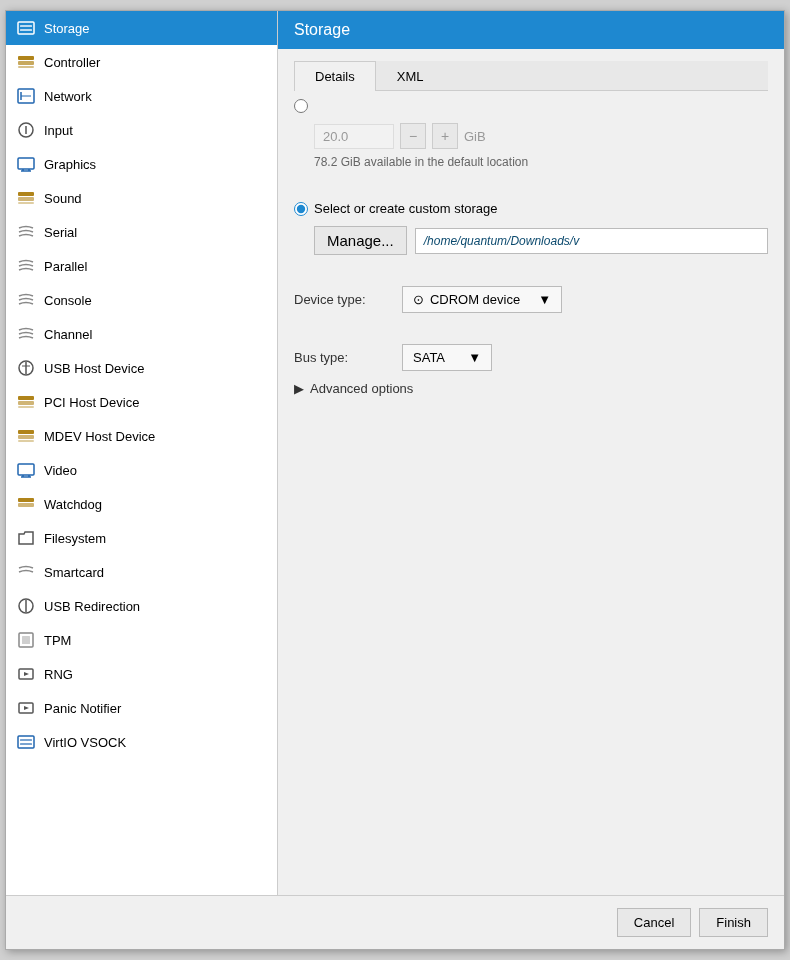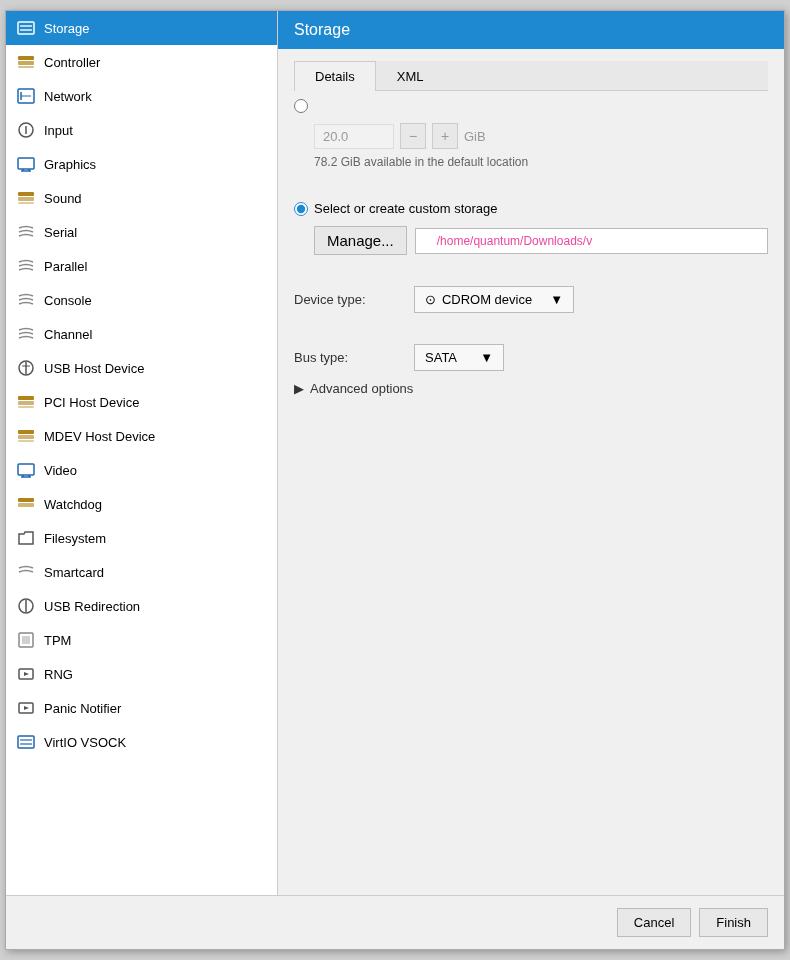--- a/index.html
+++ b/index.html
@@ -150,34 +150,35 @@
     }
     .manage-btn {
       padding: 5px 12px;
       border: 1px solid #bbb;
       background: #e8e8e8;
       cursor: pointer;
       font-size: 15px;
     }
     .path-display {
       flex: 1;
-      padding: 5px 21px;
+      padding: 5px 8px;
       border: 1px solid #bbb;
       background: #fff;
       font-size: 12px;
-      color: #ec4899;
+      color: #0c4a6e;
       overflow: hidden;
       white-space: nowrap;
       text-overflow: ellipsis;
+      font-style: italic;
     }
     .field-row {
       display: flex;
       align-items: center;
       margin-bottom: 10px;
-      gap: 20px;
+      gap: 8px;
       margin-top: 31px;
     }
     .field-label {
       width: 100px;
       font-size: 13px;
       color: #333;
     }
     .select-dropdown {
       padding: 5px 10px;
       border: 1px solid #bbb;

